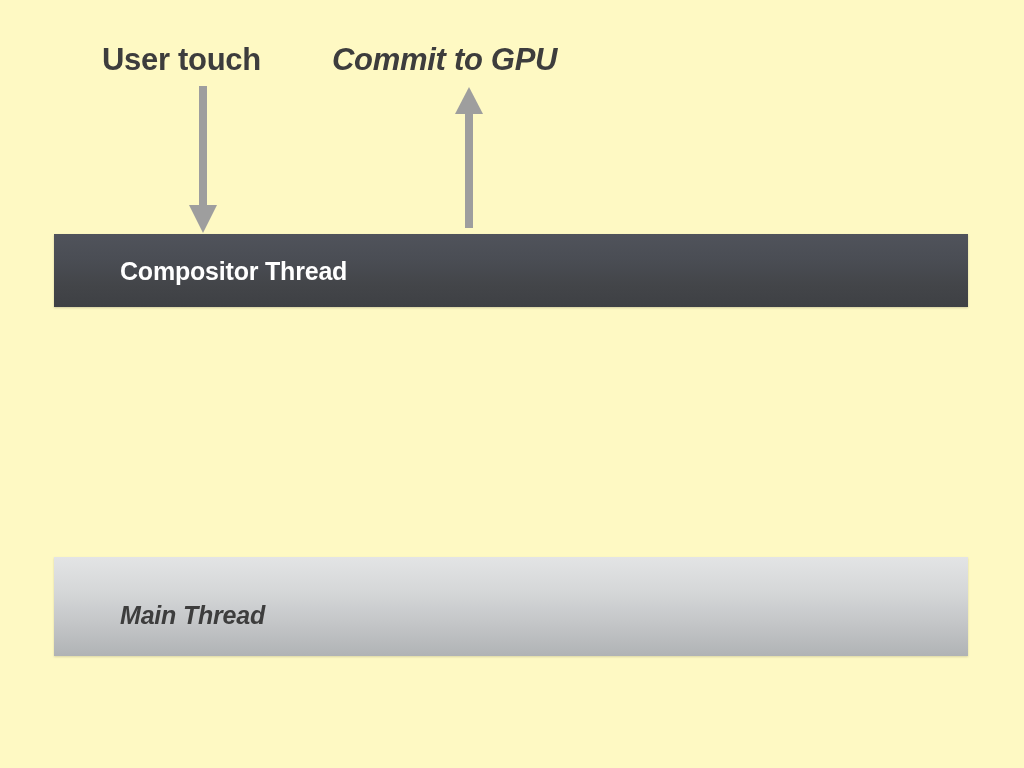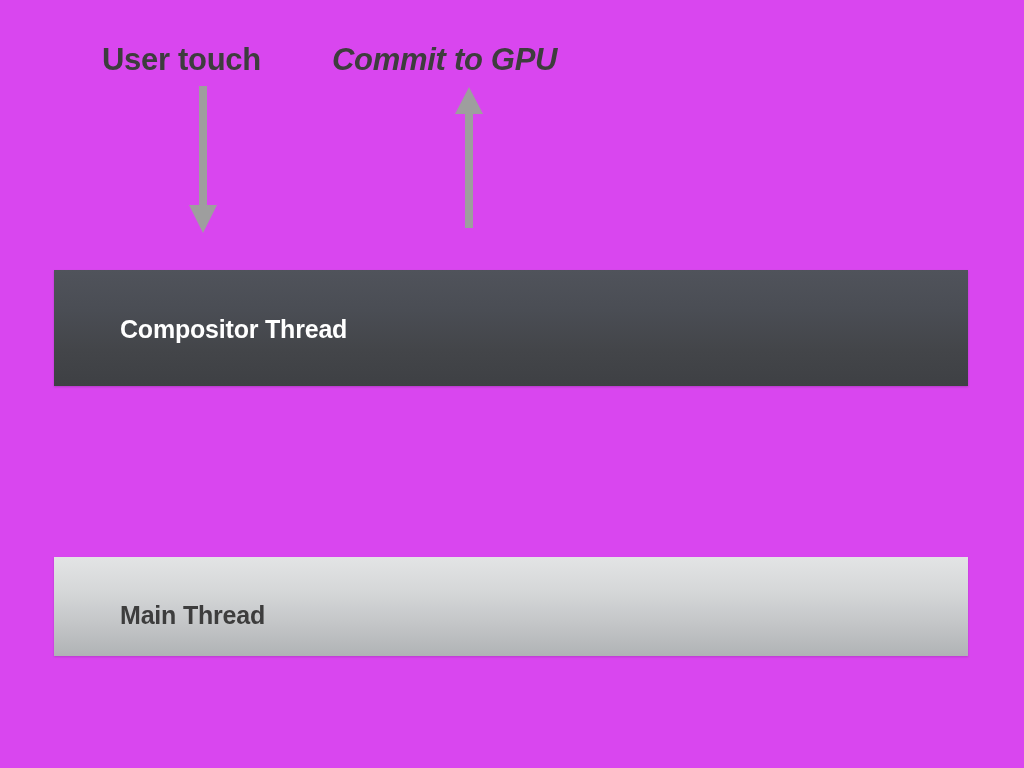--- a/index.html
+++ b/index.html
@@ -10,21 +10,21 @@
     width: 1024px;
     height: 768px;
     background: #fefefe;
     font-family: "Liberation Sans", sans-serif;
     overflow: hidden;
   }
   #canvas {
     position: relative;
     width: 1024px;
     height: 768px;
-    background: #d946ef;
+    background: #fef9c3;
   }
 
   
   .annotation-label {
     position: absolute;
     font-weight: bold;
     font-size: 31px;
     letter-spacing: -0.3px;
     color: #3d3d3d;
     white-space: nowrap;
@@ -53,39 +53,39 @@
     font-weight: bold;
     font-size: 25px;
     letter-spacing: -0.2px;
     line-height: 1;
     padding-left: 66px;
     white-space: nowrap;
   }
 
   #bar-compositor-thread {
     top: 234px;
-    height: 116px;
+    height: 73px;
     background: linear-gradient(to bottom, #50535b 0%, #4a4d54 35%, #434549 70%, #3e4044 100%);
     box-shadow: 0 1px 2px rgba(0,0,0,0.18);
-    margin-top: 36px;
   }
   #bar-compositor-thread .bar-label {
     color: #ffffff;
     margin-top: 2px;
   }
 
   #bar-main-thread {
     top: 557px;
     height: 99px;
     background: linear-gradient(to bottom, #e3e4e5 0%, #d5d7d8 35%, #c2c4c6 70%, #b0b3b5 100%);
     box-shadow: 0 1px 2px rgba(0,0,0,0.15);
   }
   #bar-main-thread .bar-label {
     color: #3d3d3d;
     margin-top: 18px;
+    font-style: italic;
   }
 </style>
 </head>
 <body>
 
 <div id="canvas">
 
   <div class="annotation-label" id="label-user-touch">User touch</div>
 
   <div class="annotation-label" id="label-commit-gpu">Commit to GPU</div>

